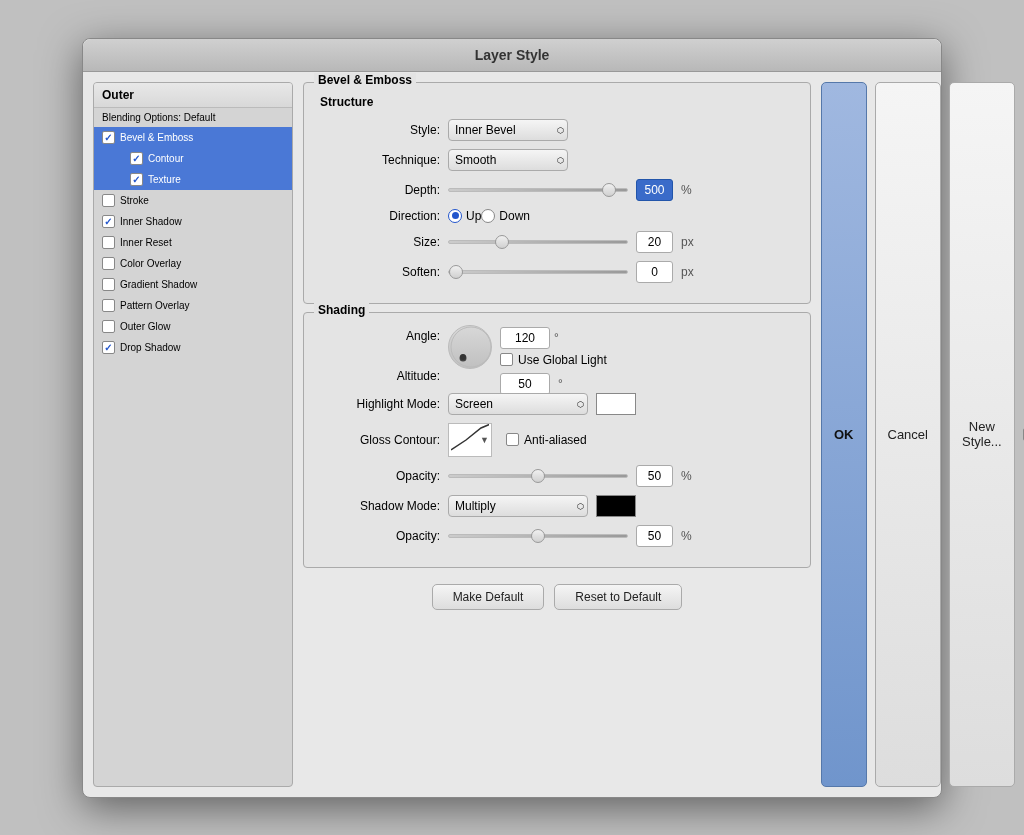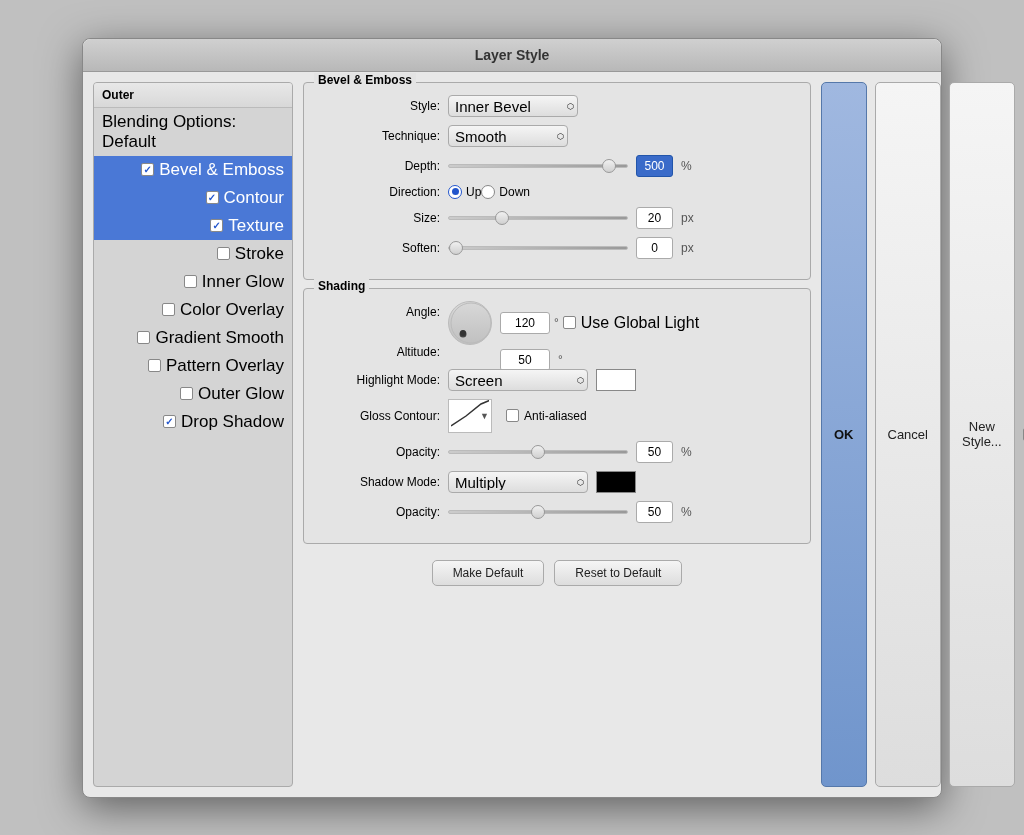--- a/index.html
+++ b/index.html
@@ -53,30 +53,29 @@
       padding: 5px 8px;
       font-weight: bold;
       font-size: 12px;
       border-bottom: 1px solid #bbb;
     }
     .left-panel-item {
       padding: 4px 8px;
       display: flex;
       align-items: center;
       gap: 5px;
-      font-size: 17px;
+      font-size: 10px;
       cursor: pointer;
-      justify-content: flex-end;
     }
     .left-panel-item.selected {
       background: #4a78d6;
       color: white;
     }
     .left-panel-item.sub {
-      padding-left: 28px;
+      padding-left: 36px;
     }
     .left-panel-item.sub.selected {
       background: #4a78d6;
       color: white;
     }
     .checkbox-icon {
       width: 13px;
       height: 13px;
       border: 1px solid #888;
       background: white;
@@ -136,21 +135,21 @@
       font-size: 12px;
       flex-shrink: 0;
     }
     .mac-select {
       appearance: none;
       -webkit-appearance: none;
       background: linear-gradient(to bottom, #f5f5f5, #ddd);
       border: 1px solid #aaa;
       border-radius: 4px;
       padding: 2px 20px 2px 6px;
-      font-size: 15px;
+      font-size: 12px;
       height: 22px;
       position: relative;
       cursor: pointer;
       min-width: 120px;
     }
     .select-wrapper {
       position: relative;
       display: inline-block;
     }
     .select-wrapper::after {
@@ -388,35 +387,39 @@
       <div class="left-panel-item sub selected">
         <div class="checkbox-icon checked"></div>
         <span>Texture</span>
       </div>
 
       <div class="left-panel-item">
         <div class="checkbox-icon"></div>
         <span>Stroke</span>
       </div>
 
+      <div class="left-panel-item">
+        <div class="checkbox-icon checked"></div>
+        <span>Inner Shadow</span>
+      </div>
 
       <div class="left-panel-item">
         <div class="checkbox-icon"></div>
-        <span>Inner Glow</span>
+        <span>Inner Reset</span>
       </div>
 
 
       <div class="left-panel-item">
         <div class="checkbox-icon"></div>
         <span>Color Overlay</span>
       </div>
 
       <div class="left-panel-item">
         <div class="checkbox-icon"></div>
-        <span>Gradient Smooth</span>
+        <span>Gradient Shadow</span>
       </div>
 
       <div class="left-panel-item">
         <div class="checkbox-icon"></div>
         <span>Pattern Overlay</span>
       </div>
 
       <div class="left-panel-item">
         <div class="checkbox-icon"></div>
         <span>Outer Glow</span>
@@ -426,20 +429,21 @@
         <div class="checkbox-icon checked"></div>
         <span>Drop Shadow</span>
       </div>
     </div>
 
     <div class="center-panel">
 
       <div class="section-box">
         <span class="section-title">Bevel &amp; Emboss</span>
 
+        <div class="sub-section-title">Structure</div>
 
         <div class="form-row">
           <span class="form-label">Style:</span>
           <div class="select-wrapper">
             <select class="mac-select">
               <option>Inner Bevel</option>
               <option>Outer Bevel</option>
               <option>Emboss</option>
               <option>Pillow Emboss</option>
               <option>Stroke Emboss</option>
@@ -512,28 +516,28 @@
         <div class="form-row" style="align-items: flex-start; margin-bottom: 4px;">
           <span class="form-label" style="padding-top:4px;">Angle:</span>
           <div style="display:flex; flex-direction:column; gap:4px;">
             <div style="display:flex; align-items:center; gap:8px;">
               <div class="angle-dial">
                 <svg width="44" height="44">
                   <circle cx="22" cy="22" r="20" fill="none" stroke="#bbb" stroke-width="1"></circle>
                   <circle cx="14" cy="33" r="3.5" fill="#444"></circle>
                 </svg>
               </div>
-              <div style="display:flex; flex-direction:row; gap:4px;">
+              <div style="display:flex; flex-direction:column; gap:4px;">
                 <div style="display:flex; align-items:center; gap:4px;">
                   <input class="mac-input" type="text" value="120" style="width: 50px;">
                   <span class="unit-label">°</span>
                 </div>
                 <div style="display:flex; align-items:center; gap:5px;">
                   <div class="checkbox-icon"></div>
-                  <span style="font-size:16px;">Use Global Light</span>
+                  <span style="font-size:12px;">Use Global Light</span>
                 </div>
               </div>
             </div>
             <div style="display:flex; align-items:center; gap:8px; margin-left:52px;">
               <input class="mac-input" type="text" value="50" style="width: 50px;">
               <span class="unit-label">°</span>
             </div>
           </div>
         </div>
 

